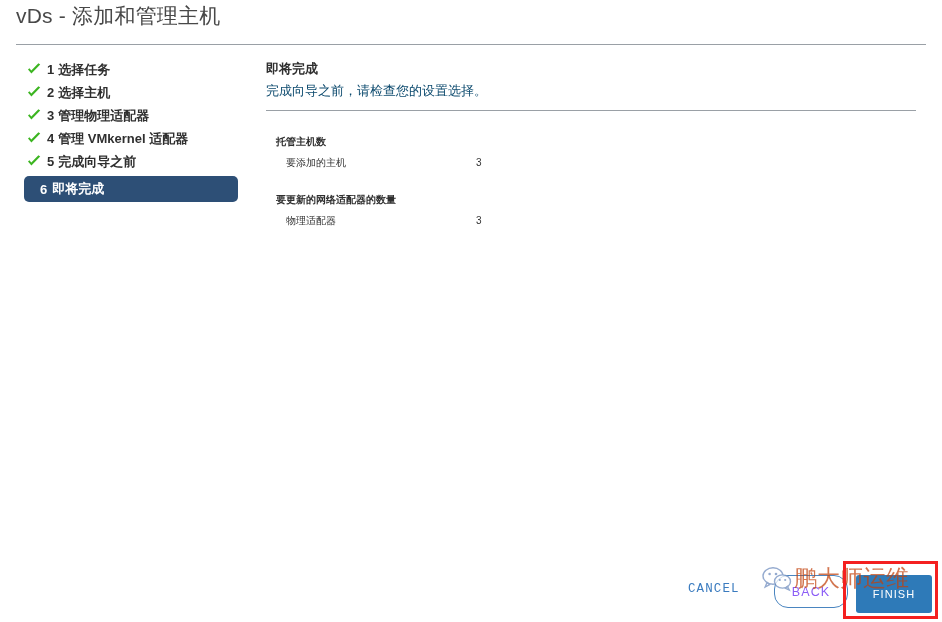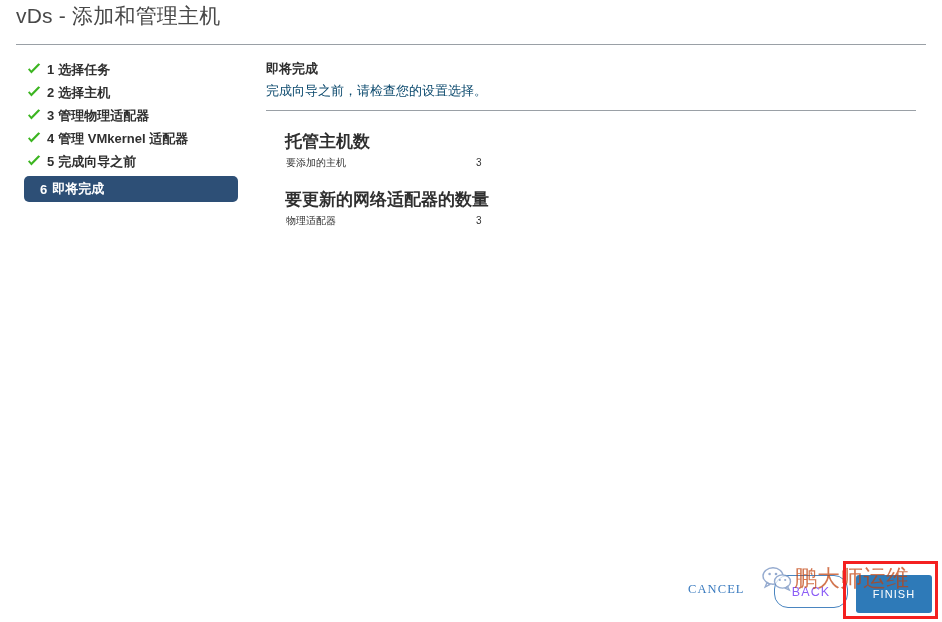--- a/index.html
+++ b/index.html
@@ -108,24 +108,24 @@
     height: 1px;
     background: #9aa0a6;
     margin-top: 9px;
   }
   .summary {
     margin-top: 21px;
   }
   .summary-group { margin-bottom: 18px; }
   .summary-group:last-child { margin-bottom: 0; }
   .summary-group-title {
-    font-size: 17px;
+    font-size: 10px;
     font-weight: bold;
     color: #2f2f2f;
-    margin-left: 19px;
+    margin-left: 10px;
     line-height: 19px;
   }
   .summary-row {
     display: flex;
     align-items: baseline;
     margin-left: 20px;
     margin-top: 2px;
     font-size: 10px;
     color: #333333;
     line-height: 19px;
@@ -145,21 +145,21 @@
     position: absolute;
     left: 688px;
     top: 7px;
     font-size: 12.5px;
     letter-spacing: 1.1px;
     color: #3a7bbf;
     background: transparent;
     border: none;
     padding: 0;
     cursor: pointer;
-    font-family: Liberation Serif, serif;
+    font-family: Liberation Mono, monospace;
   }
   .btn-back {
     position: absolute;
     left: 774px;
     top: 0px;
     width: 74px;
     height: 33px;
     background: #ffffff;
     border: 1px solid #4a85c0;
     border-radius: 14px;

